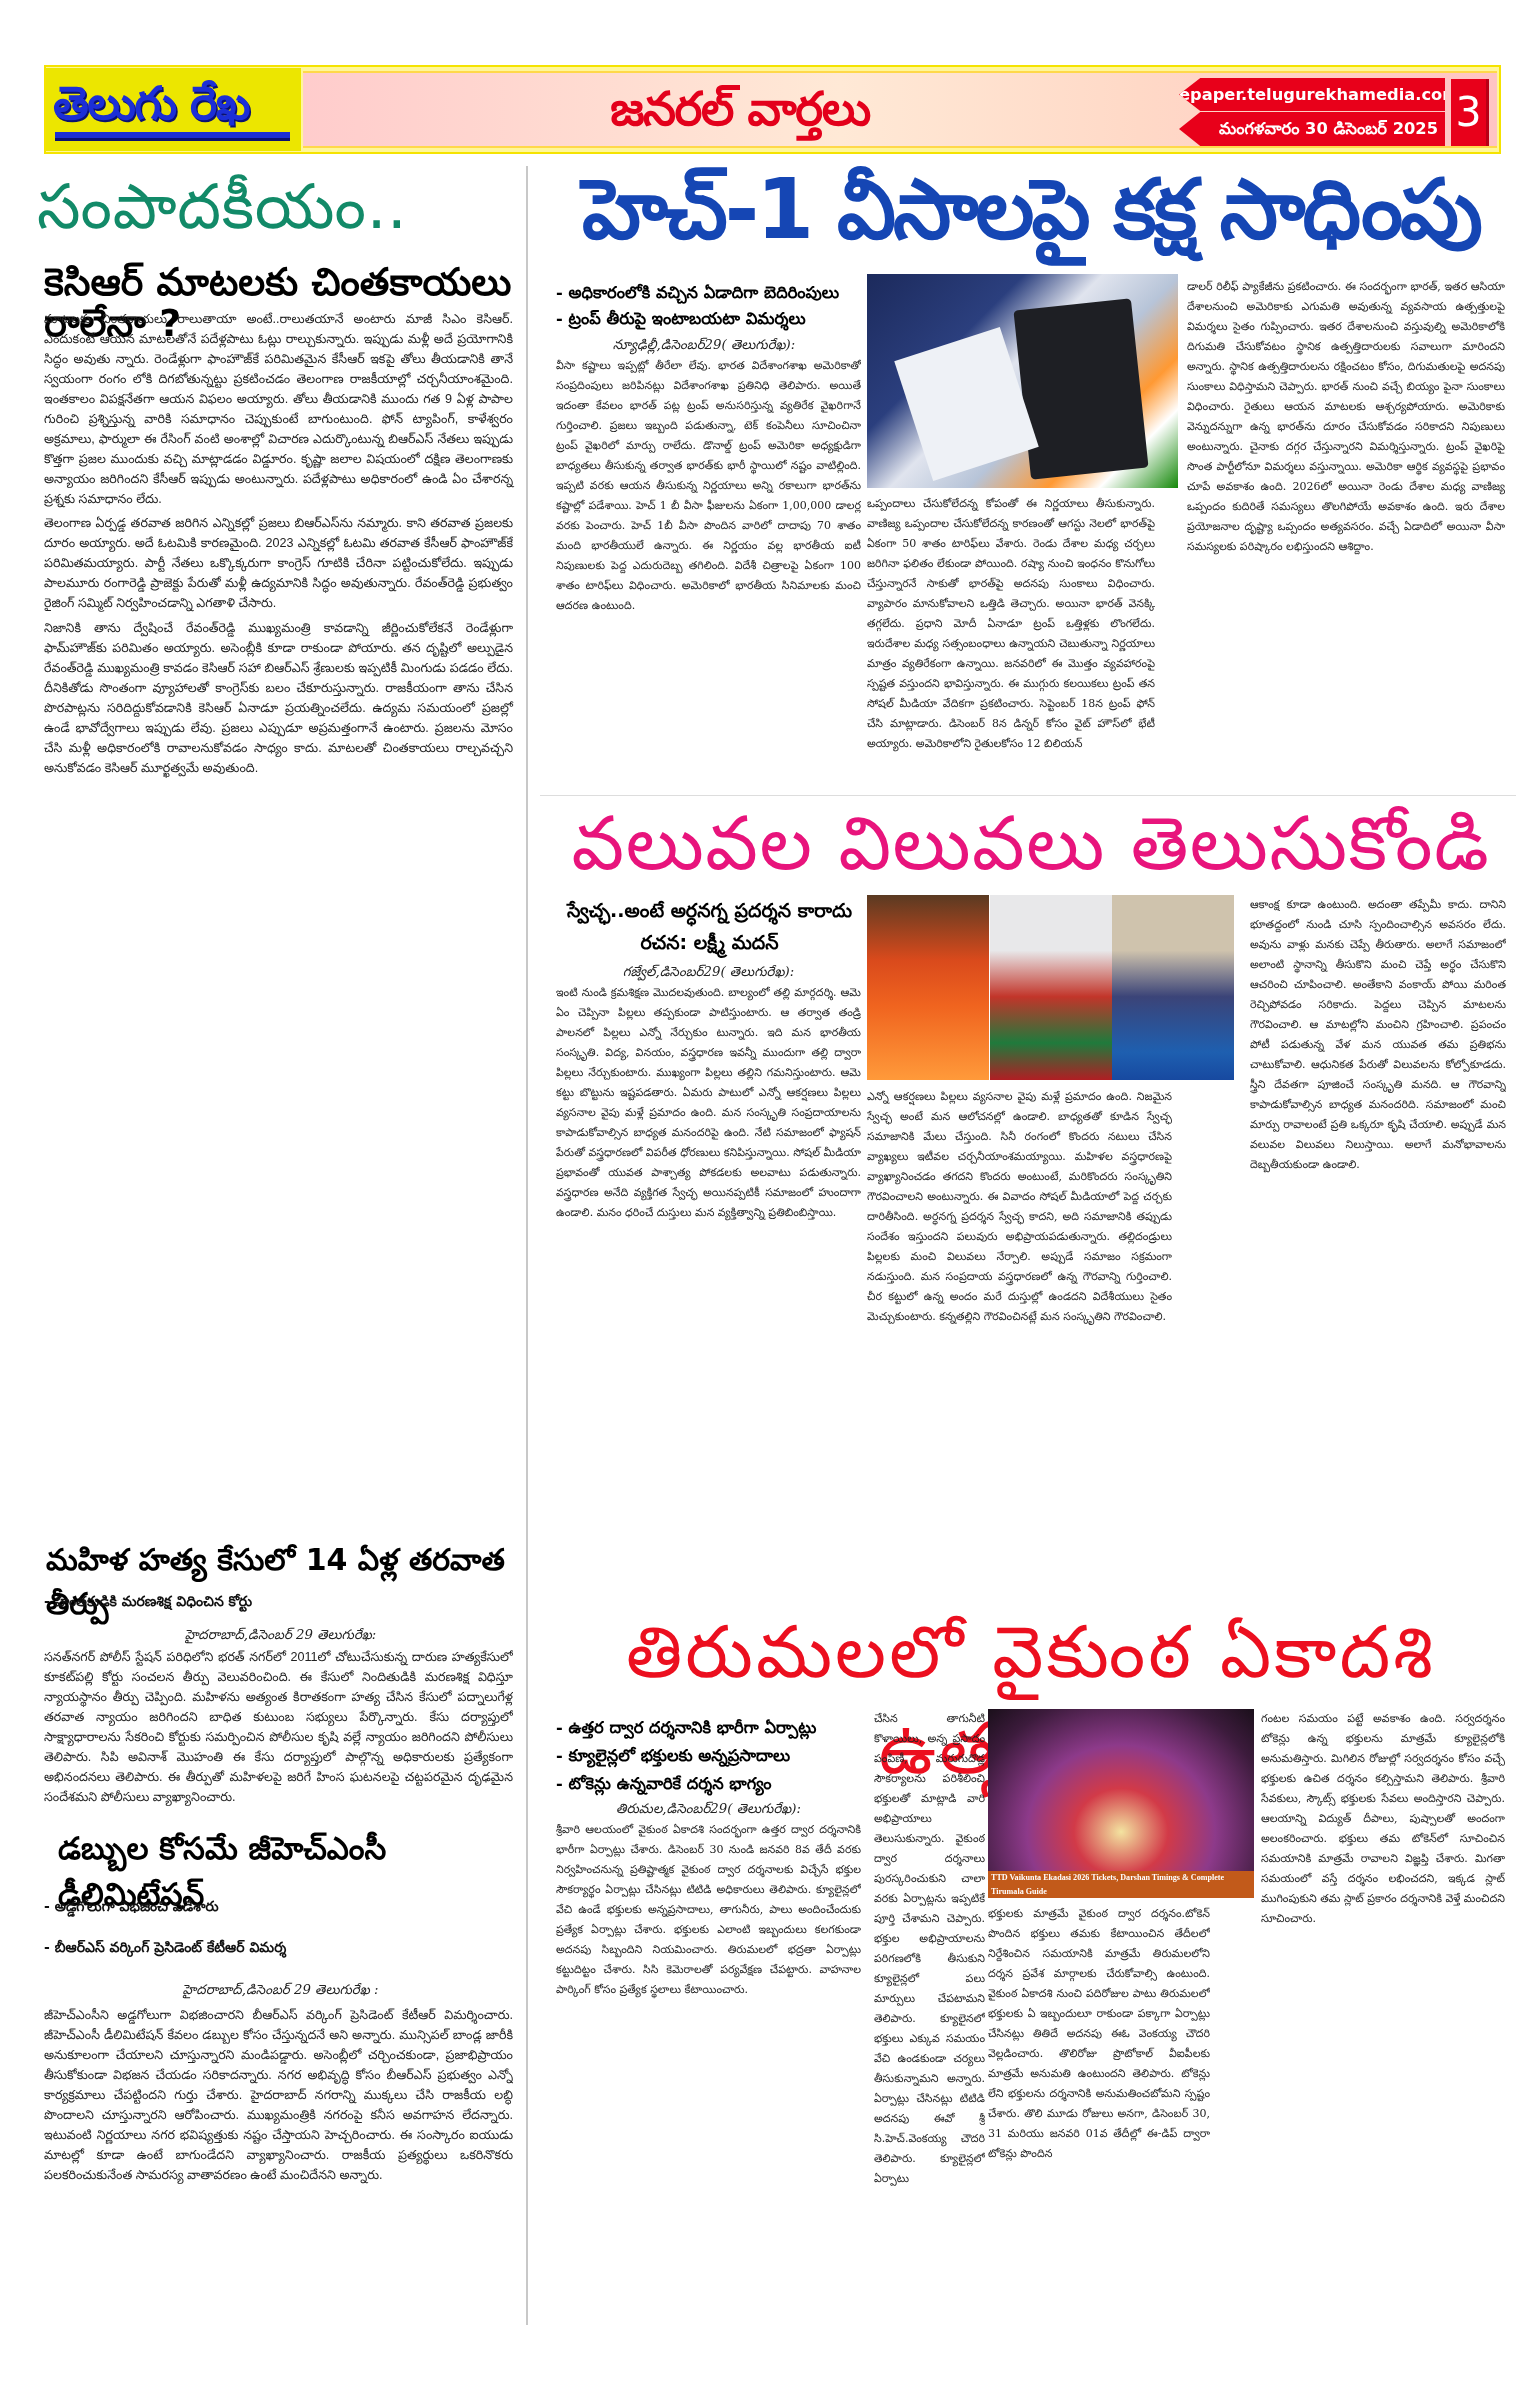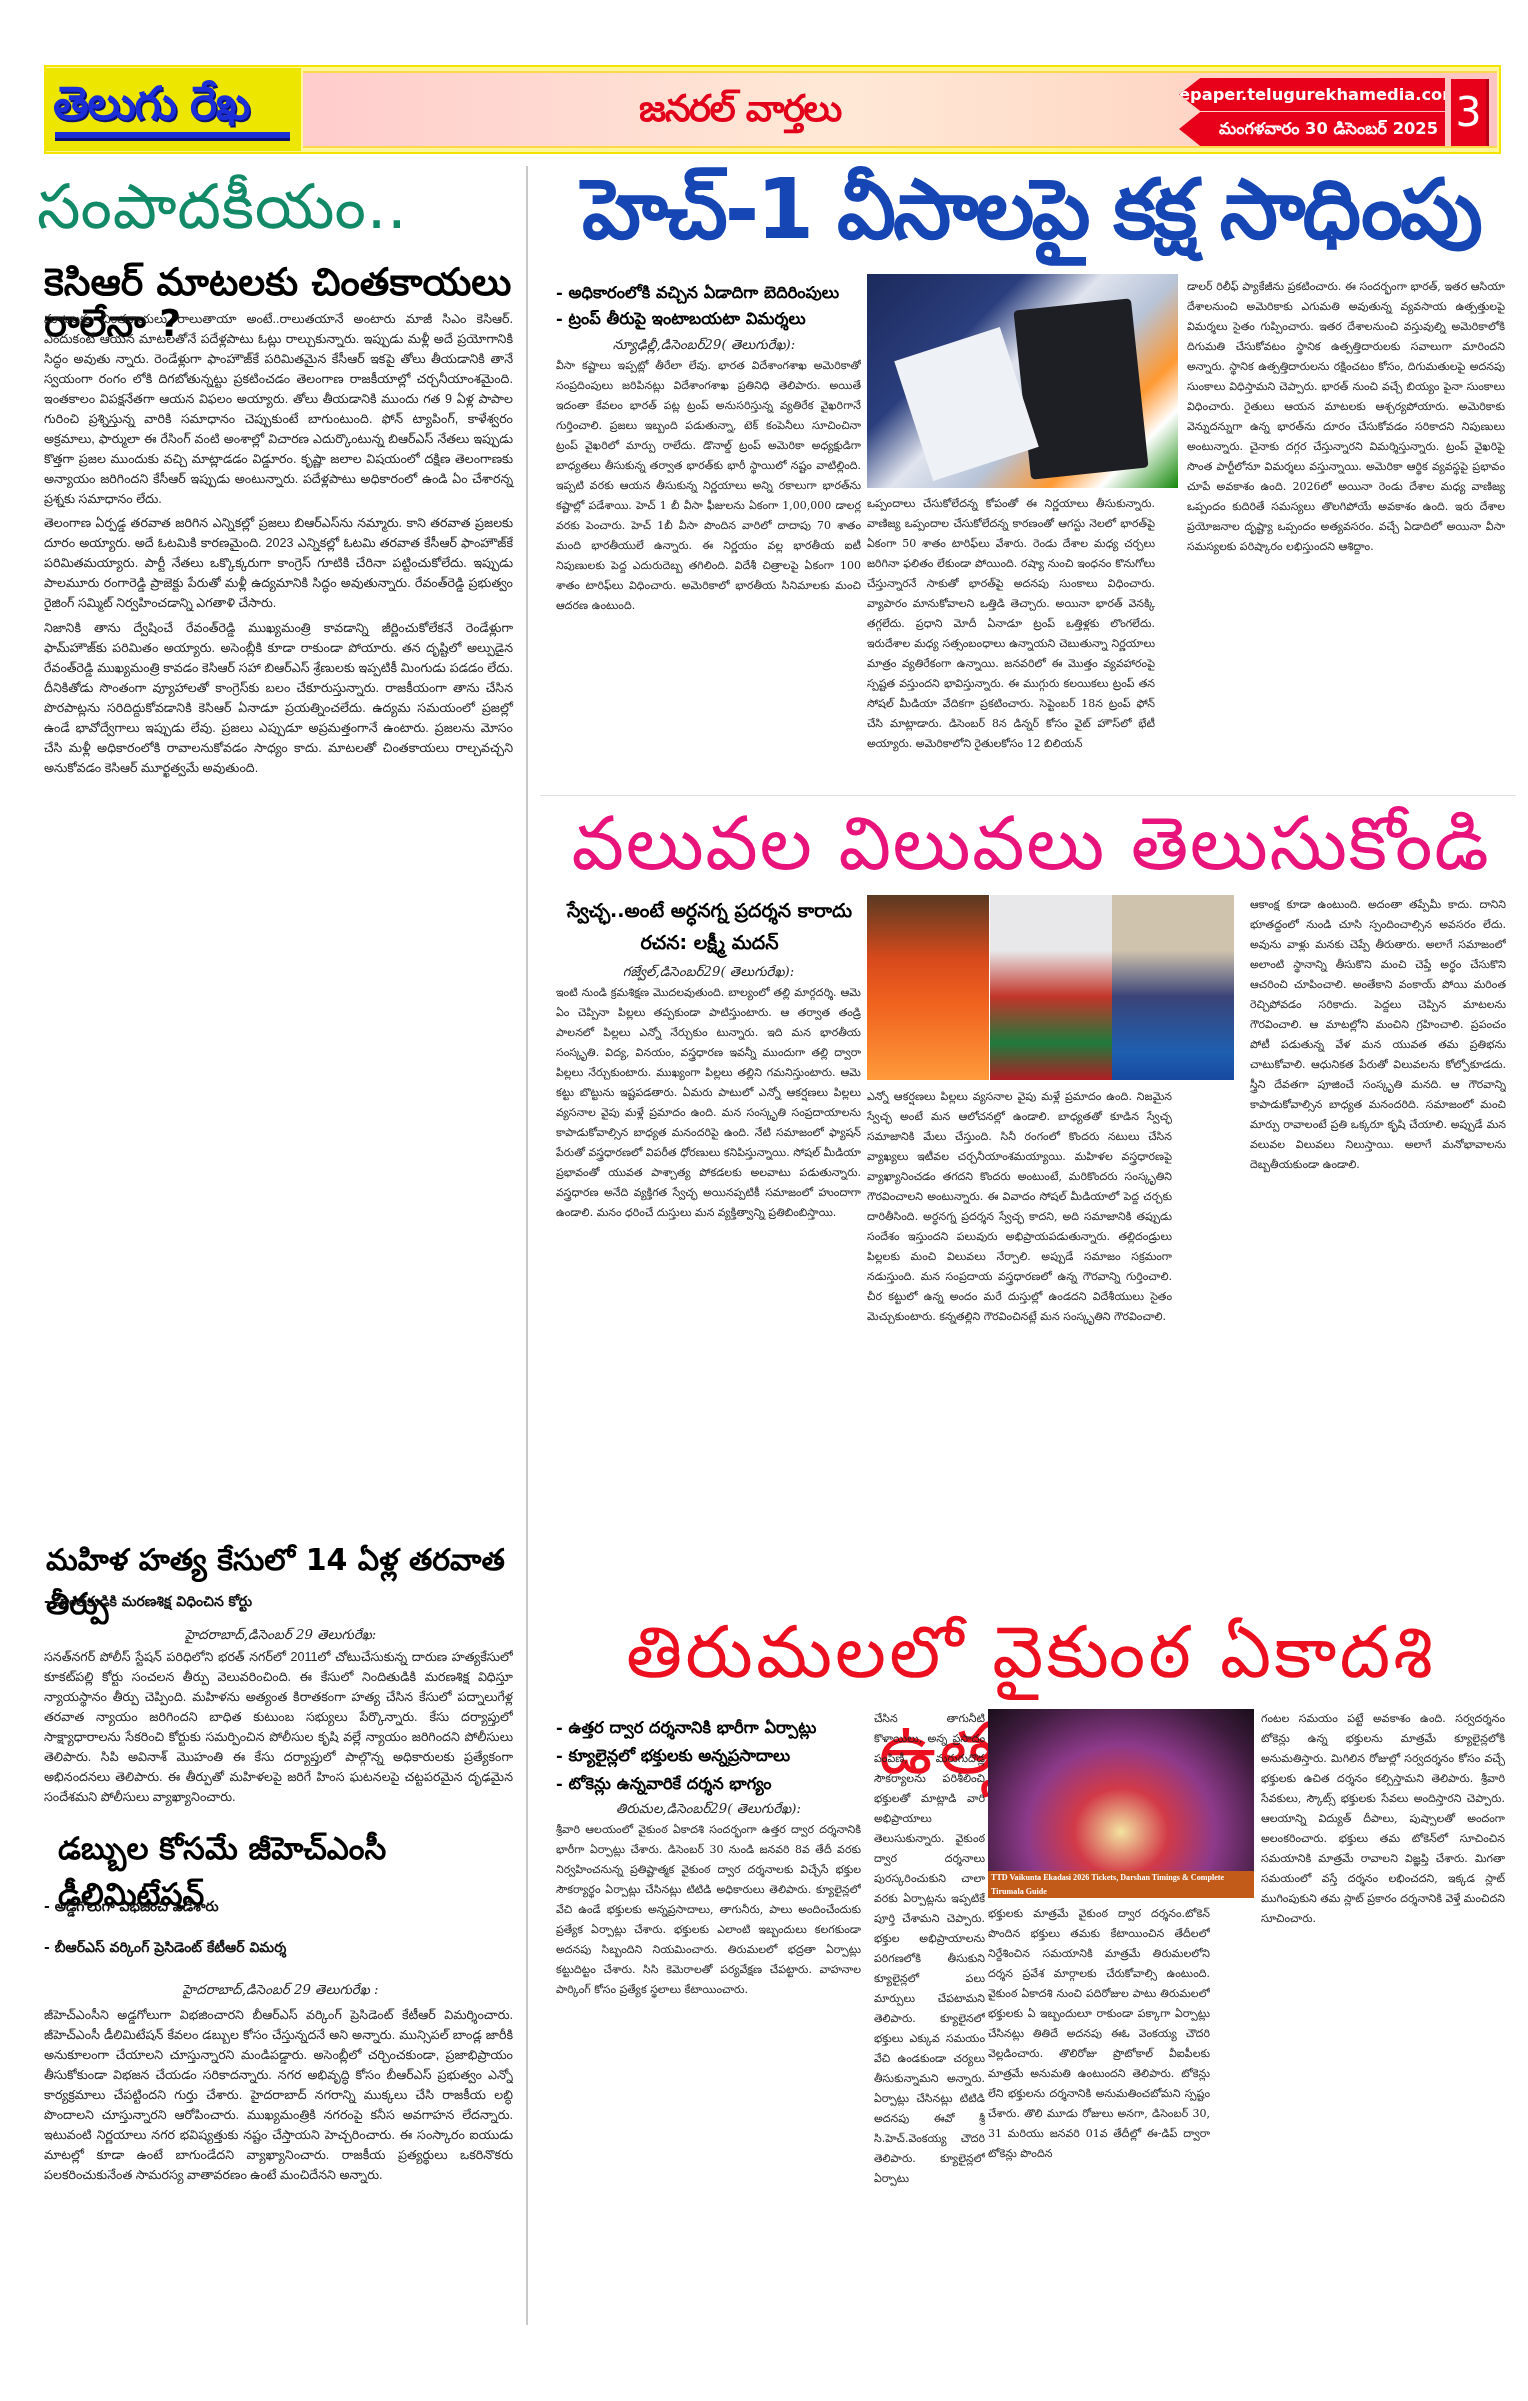--- a/index.html
+++ b/index.html
@@ -5,21 +5,21 @@
   html, body { margin:0; padding:0; background:#ffffff; }
   body { width:1528px; height:2401px; position:relative; overflow:hidden; font-family:"DejaVu Sans", sans-serif; color:#111; }
   .abs { position:absolute; }
 
   
   .masthead { left:44px; top:65px; width:1457px; height:89px; background:#fff79a; border:2.2px solid #f5e300; box-sizing:border-box; }
   .logo-box { left:46px; top:68px; width:255px; height:83px; background:#ece600; }
   .logo-text { left:53px; top:74px; width:244px; font-size:46px; font-weight:bold; color:#1c2fd6; text-shadow:1.5px 1.5px 0 #0b1170; letter-spacing:-1.5px; line-height:59px; }
   .logo-underline { left:55px; top:132px; width:235px; height:6px; background:#1c2fd6; box-shadow:0 3px 0 #0b1170; }
   .banner { left:303px; top:71px; width:1194px; height:77px; background:linear-gradient(90deg,#ffcccc 0%,#ffe9d6 45%,#ffd9c7 70%,#ffc4c4 100%); border-top:2.2px solid #ffd84a; border-bottom:2.2px solid #ffd84a; box-sizing:border-box; }
-  .section-title { left:518px; top:75px; width:444px; text-align:center; font-size:37px; font-weight:bold; color:#e3001b; line-height:67px; letter-spacing:-1.5px; }
+  .section-title { left:518px; top:75px; width:444px; text-align:center; font-size:47px; font-weight:bold; color:#e3001b; line-height:67px; letter-spacing:-1.5px; }
   .url-tag { left:1179px; top:78px; width:266px; height:33px; background:#e8001a; clip-path:polygon(8% 0,100% 0,100% 100%,8% 100%,0 50%); color:#fff; font-size:16.3px; font-weight:bold; line-height:33px; text-align:right; padding-right:10.4px; box-sizing:border-box; }
   .date-tag { left:1179px; top:112px; width:266px; height:34px; background:#e8001a; clip-path:polygon(8% 0,100% 0,100% 100%,8% 100%,0 50%); color:#fff; font-size:16.3px; font-weight:bold; line-height:34px; text-align:right; padding-right:7px; box-sizing:border-box; }
   .page-num { left:1451px; top:79px; width:35px; height:67px; background:#e8001a; color:#fff; font-size:41px; line-height:67px; text-align:center; box-shadow:3px 0 0 #b80015; }
 
   
   .vdiv { left:526px; top:166px; width:1.5px; height:2159px; background:#c8c8c8; }
   .hdiv1 { left:540px; top:795px; width:976px; height:0.7px; background:#ddd; }
 
   
   .editorial-title { left:37px; top:166px; width:458px; font-size:62px; color:#128a68; line-height:81px; letter-spacing:0.7px; }

